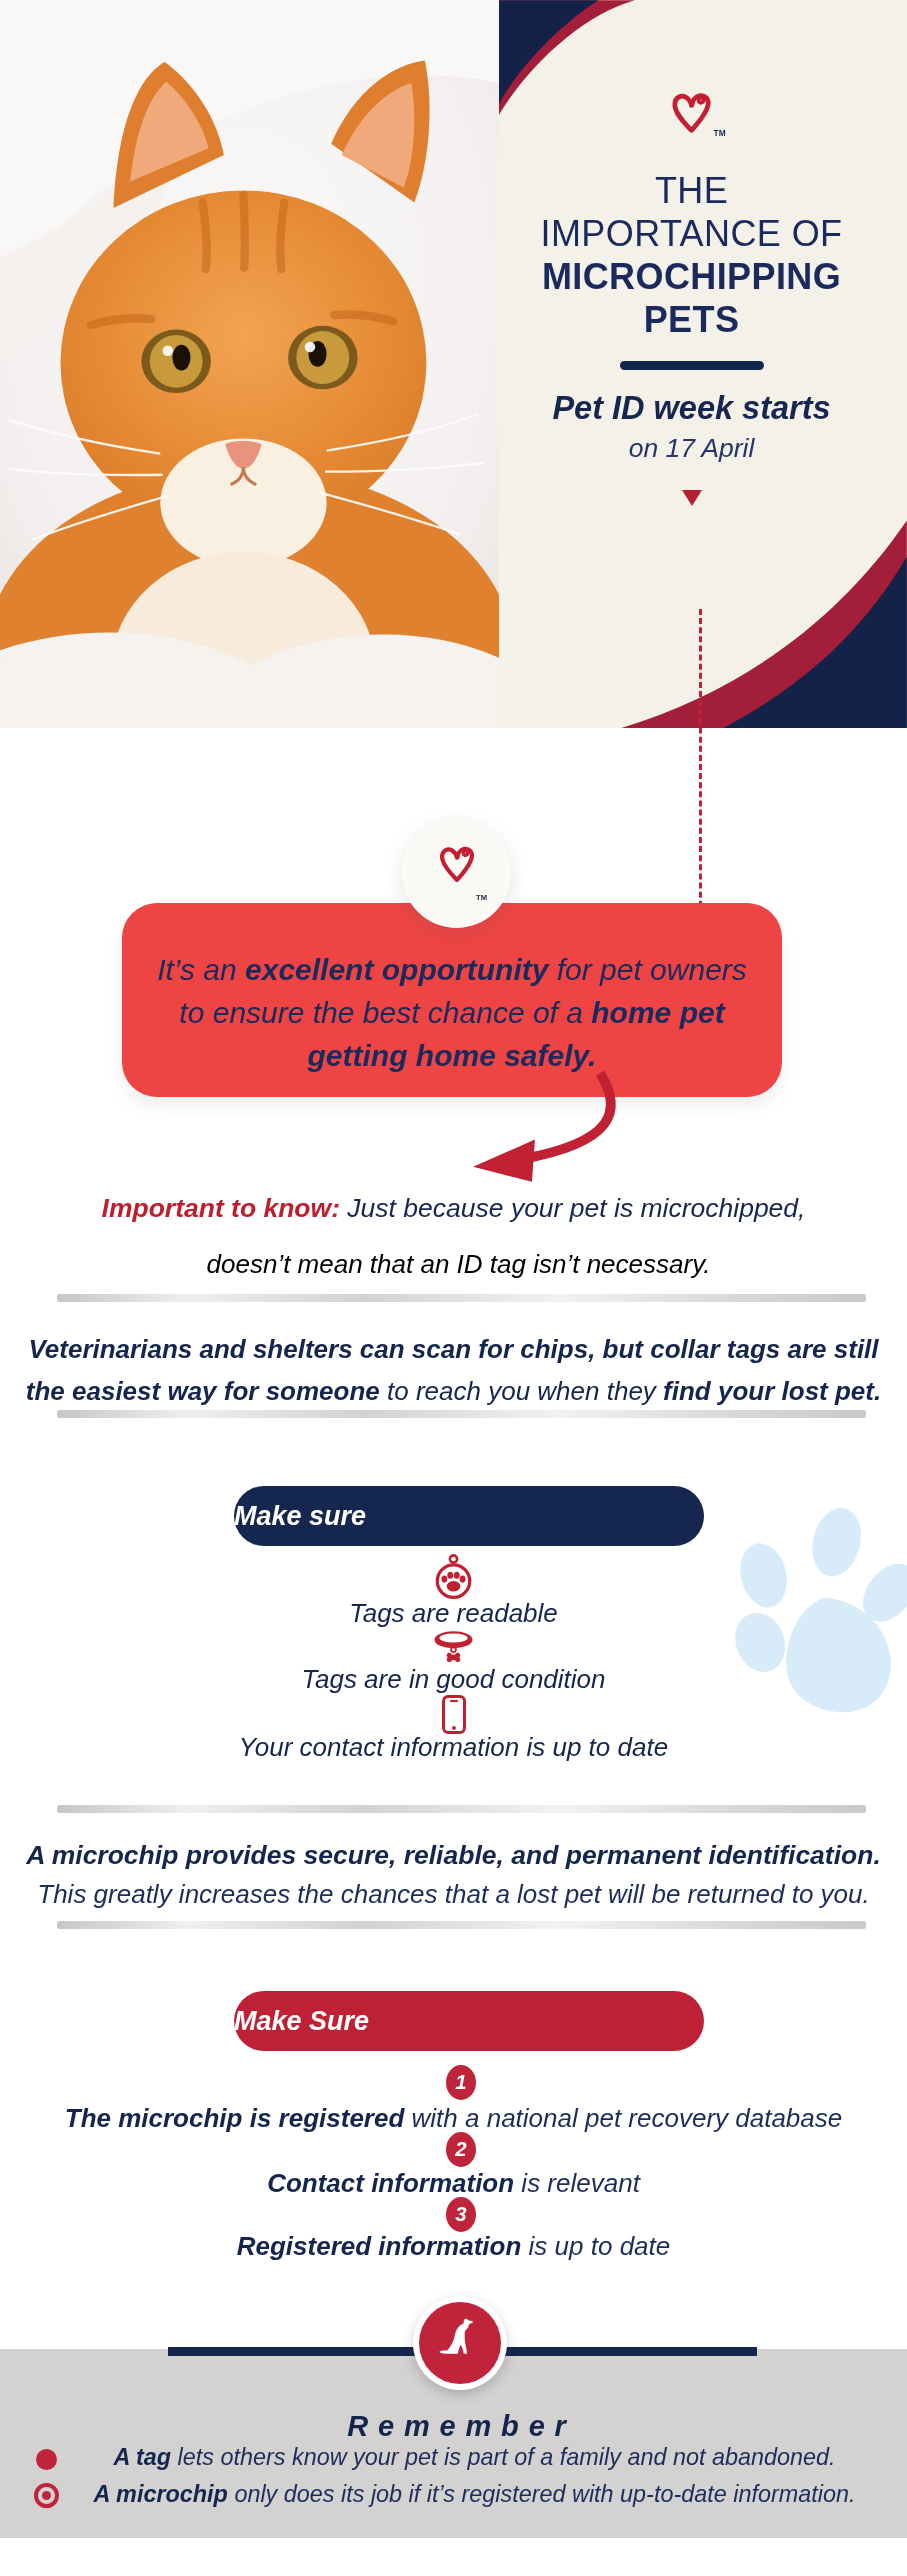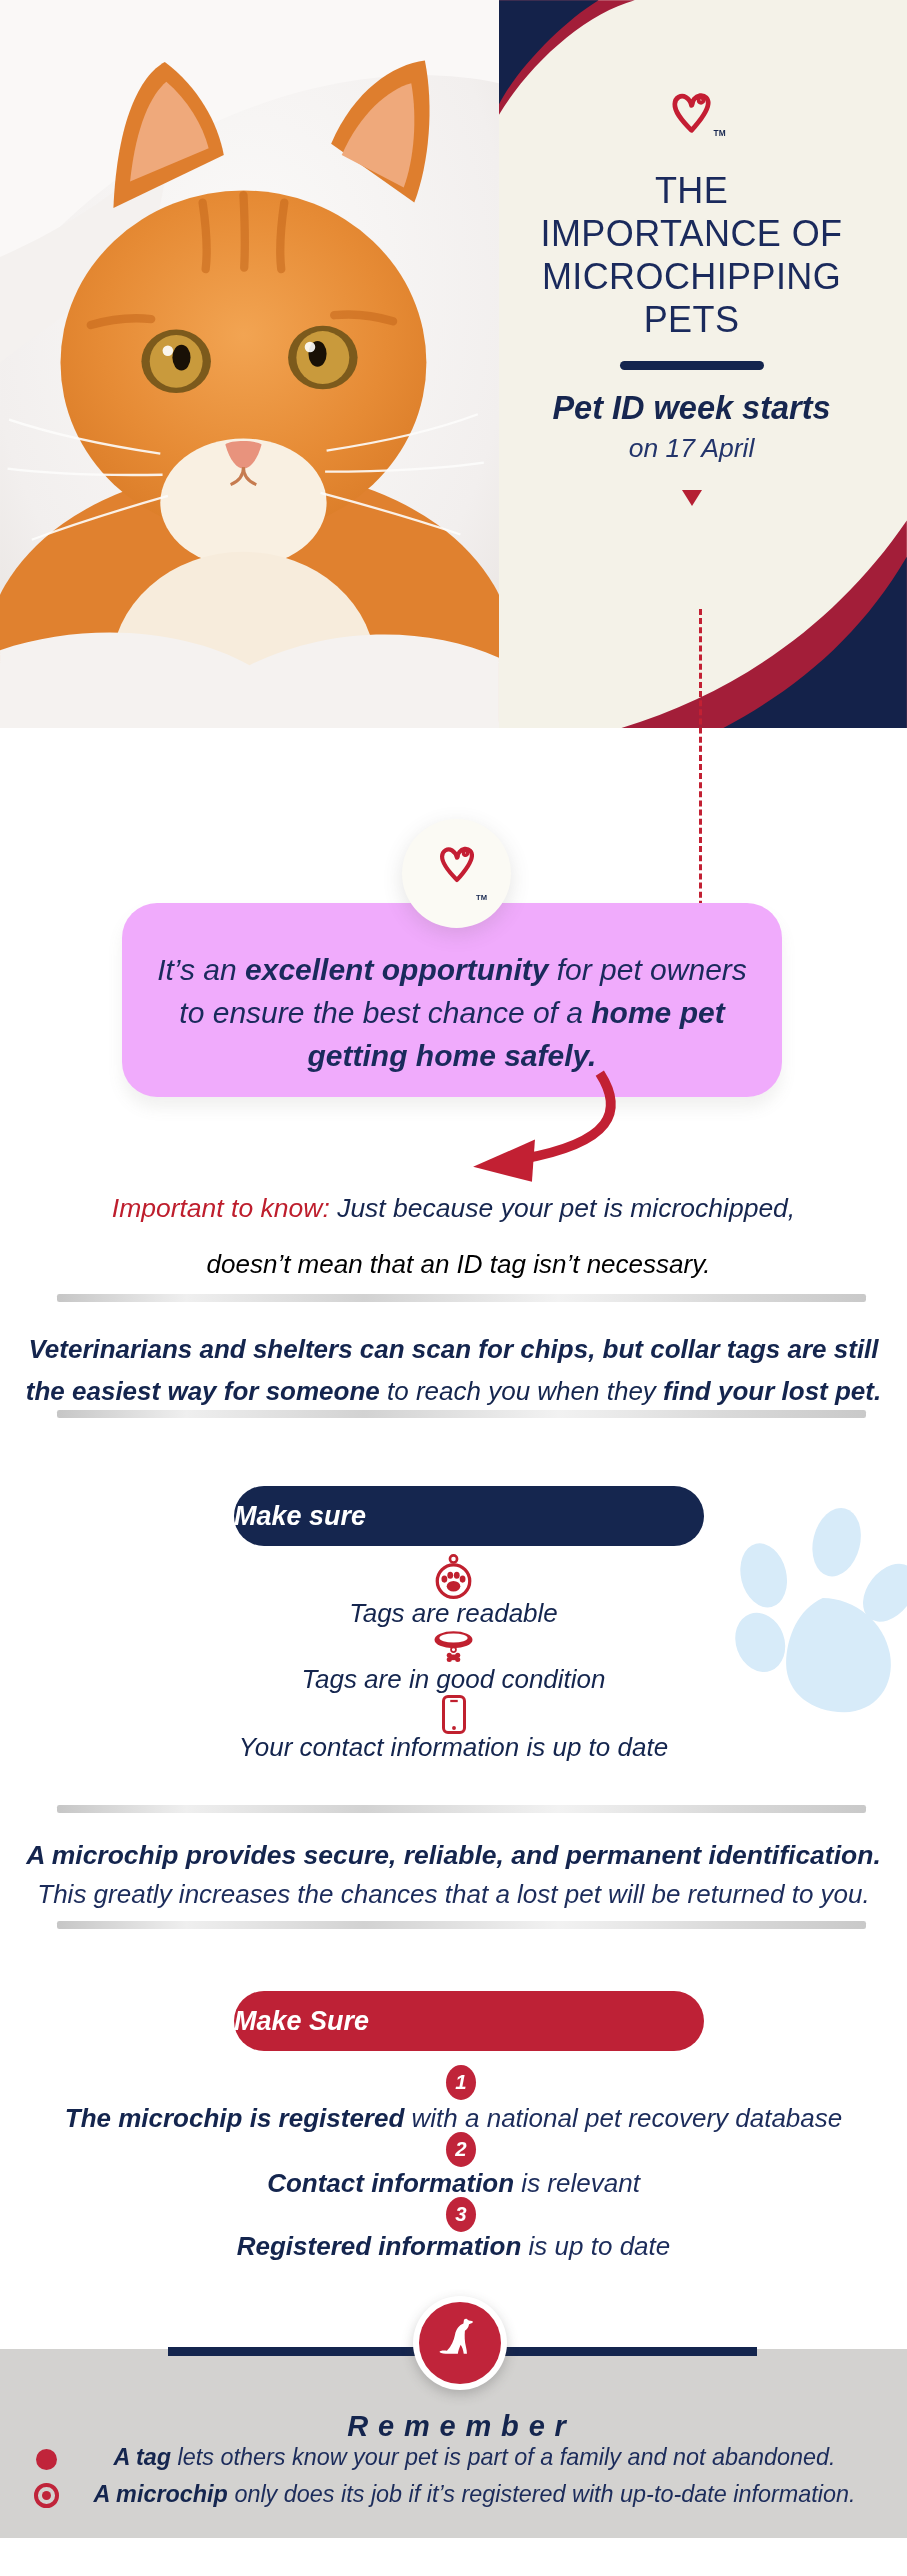--- a/index.html
+++ b/index.html
@@ -9,21 +9,21 @@
   
   .hero{position:absolute;left:0;top:0;width:907px;height:728px;}
   .cat-photo{position:absolute;left:0;top:0;width:499px;height:728px;overflow:hidden;}
   .panel{position:absolute;left:499px;top:0;width:408px;height:728px;background:#F4F2E8;overflow:hidden;}
   .panel-inner{position:absolute;left:0;top:0;right:23px;text-align:center;}
   .brand-logo{margin-top:89px;position:relative;display:inline-block;}
   .tm{font-size:8.3px;font-weight:bold;color:#16264F;position:absolute;}
   .brand-logo .tm{right:-10.6px;bottom:1.5px;}
   .title{margin-top:30px;font-size:36px;line-height:43px;color:#1A2A5C;letter-spacing:0.4px;}
   .title .light{font-weight:400;}
-  .title .strong{font-weight:400;text-align:center;}
+  .title .strong{font-weight:700;text-align:center;}
   .title-divider{width:144px;height:9.8px;border-radius:5.3px;background:#14254E;margin:19.7px auto 0;}
   .subtitle{margin-top:19.7px;font-size:32.5px;font-weight:700;font-style:italic;color:#16264F;}
   .subdate{margin-top:6px;font-size:26.5px;font-style:italic;color:#23356B;}
   .tri-down{width:0;height:0;border-left:10.6px solid transparent;border-right:10.6px solid transparent;
             border-top:16px solid #B51F33;margin:26px auto 0;}
 
   
   .corner-tl{position:absolute;left:0;top:0;}
   .corner-br{position:absolute;left:0;top:454px;}
 
@@ -32,31 +32,31 @@
   .dash-head{position:absolute;left:689px;top:925px;width:0;height:0;
              border-left:12px solid transparent;border-right:12px solid transparent;border-top:17.4px solid #C22033;}
 
   
   .heart-badge{position:absolute;left:402px;top:819px;width:109px;height:109px;border-radius:50%;
                background:#FBFAF4;box-shadow:0 6px 19.7px rgba(90,90,80,.16);z-index:5;text-align:center;}
   .heart-badge svg{margin-top:24px;}
   .heart-badge .tm{right:24px;bottom:26px;font-size:7.6px;}
 
   
-  .intro-box{position:absolute;left:122px;top:903px;width:660px;height:194px;background:#f0abfc;
+  .intro-box{position:absolute;left:122px;top:903px;width:660px;height:194px;background:#ef4444;
              border-radius:35px;box-shadow:0 10.6px 15px rgba(120,120,110,.10);z-index:3;}
   .intro-text{margin-top:45px;text-align:center;font-style:italic;font-size:30px;line-height:43px;color:#1A2A5C;}
   .intro-text b{font-weight:700;}
 
   .curved-arrow{position:absolute;left:452px;top:1067px;z-index:6;}
 
   
   .important{position:absolute;left:0;top:1193px;width:907px;text-align:center;}
   .important .l1{font-size:26.5px;font-style:italic;}
-  .important .label{color:#BE1E2D;font-weight:400;}
+  .important .label{color:#BE1E2D;font-weight:700;}
   .important .rest{color:#16264F;font-weight:500;}
   .important .l2{margin-top:25px;font-size:26px;font-style:italic;color:#000000;font-weight:400;padding-left:10px;}
 
   
   .divider{position:absolute;left:57px;width:809px;height:8.3px;border-radius:2.3px;
            background:linear-gradient(90deg,#c6c6c6 0%,#efefef 16%,#d2d2d2 38%,#f2f2f2 62%,#dadada 82%,#c9c9c9 100%);}
 
   
   .vet{position:absolute;left:0;top:1328px;width:907px;text-align:center;font-style:italic;
        font-size:26px;line-height:42px;color:#14254E;}

